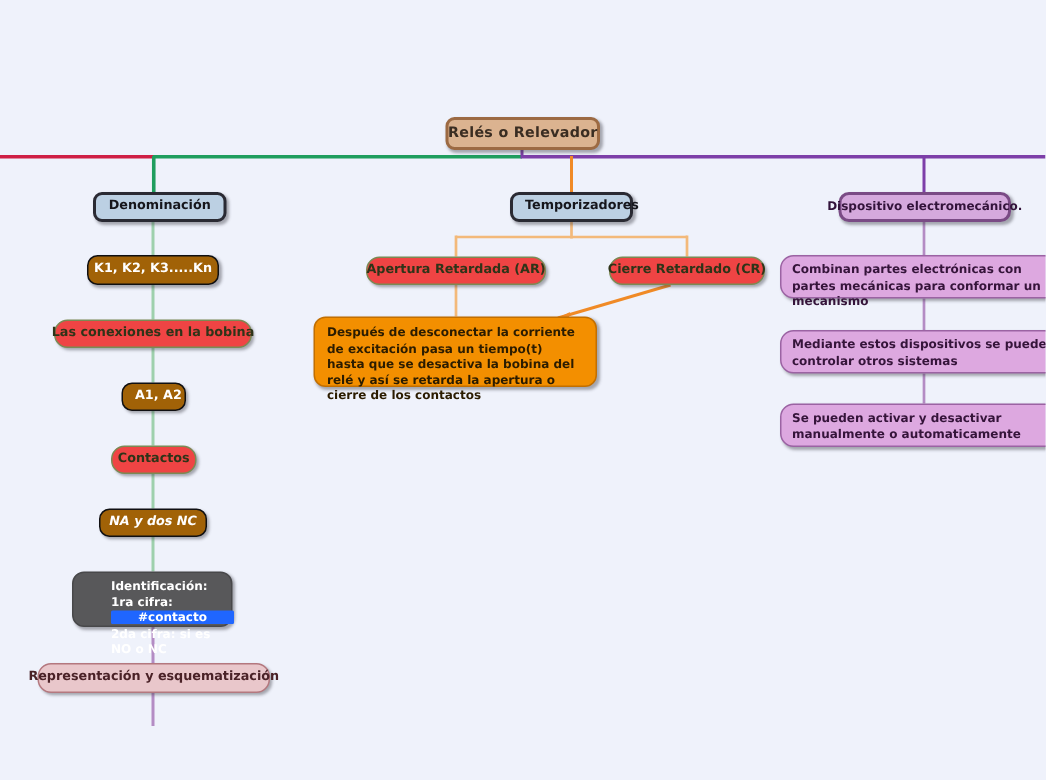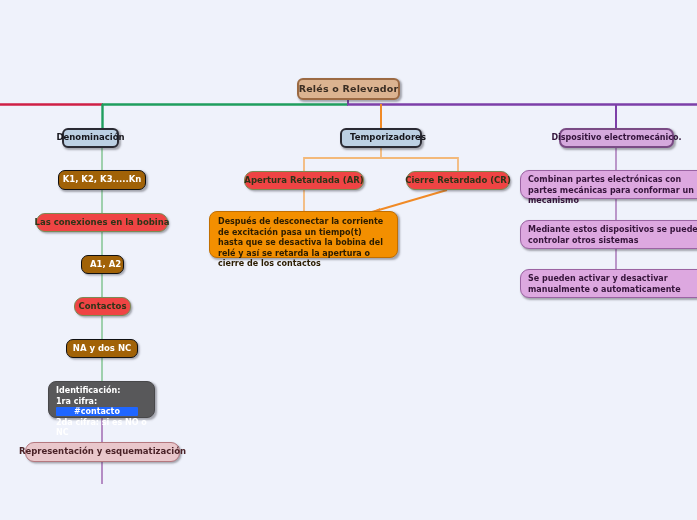--- a/index.html
+++ b/index.html
@@ -125,21 +125,21 @@
     font-weight: bold;
     line-height: 1.35;
     word-break: break-all;
   }
   .hl {
     background: #1f66ff;
     color: #ffffff;
     padding: 0 18px;
     border-radius: 1px;
   }
-  .ln2 { display:block; }
+  .ln2 { display:block;margin-left:18px; }
 </style>
 </head>
 <body style="background: rgb(239, 242, 251);">
 
 <div id="canvas">
 
   <svg class="links" viewBox="0 0 697 520">
 
     <line x1="348" y1="99" x2="348" y2="104" stroke="#7d3fa8" stroke-width="2"></line>
 
@@ -177,41 +177,41 @@
 
     <line x1="616" y1="148" x2="616" y2="170" stroke="#b48cc4" stroke-width="1.8"></line>
     <line x1="616" y1="199" x2="616" y2="220" stroke="#b48cc4" stroke-width="1.8"></line>
     <line x1="616" y1="249" x2="616" y2="269" stroke="#b48cc4" stroke-width="1.8"></line>
   </svg>
 
   <div class="node n-root" style="left:297px; top:78px; width:103px; height:22px; justify-content:center;">
     <span>Relés o Relevador</span>
   </div>
 
-  <div class="node n-blue" style="left:62px; top:128px; width:57px; height:20px; justify-content:center;">
+  <div class="node n-blue" style="left:62px; top:128px; width:89px; height:20px; justify-content:center;">
     <span>Denominación</span>
   </div>
 
   <div class="node n-black" style="left:58px; top:170px; width:88px; height:20px; justify-content:center;">
     <span>K1, K2, K3.....Kn</span>
   </div>
 
   <div class="node n-green" style="left:36px; top:213px; width:132px; height:19px; justify-content:center;">
     <span>Las conexiones en la bobina</span>
   </div>
 
   <div class="node n-black" style="left:81px; top:255px; width:43px; height:19px; justify-content:flex-start;">
     <span>A1, A2</span>
   </div>
 
   <div class="node n-green" style="left:74px; top:297px; width:57px; height:19px; justify-content:center;">
     <span>Contactos</span>
   </div>
 
-  <div class="node n-black" style="left:66px; top:339px; width:72px; height:19px; justify-content:center;">
+  <div class="node n-black" style="left:66px; top:339px; width:72px; height:19px; justify-content:center;font-style:italic;">
     <span>NA y dos NC</span>
   </div>
 
   <div class="node n-gray multi" style="left:48px; top:381px; width:107px; height:37px; padding:4px 7px;">
     <span class="ln2">Identificación:</span>
     <span class="ln2"><span>1ra cifra: </span><span class="hl">#contacto</span></span>
     <span class="ln2">2da cifra: si es NO o NC</span>
   </div>
 
   <div class="node n-pink" style="left:25px; top:442px; width:155px; height:20px; justify-content:center;">

